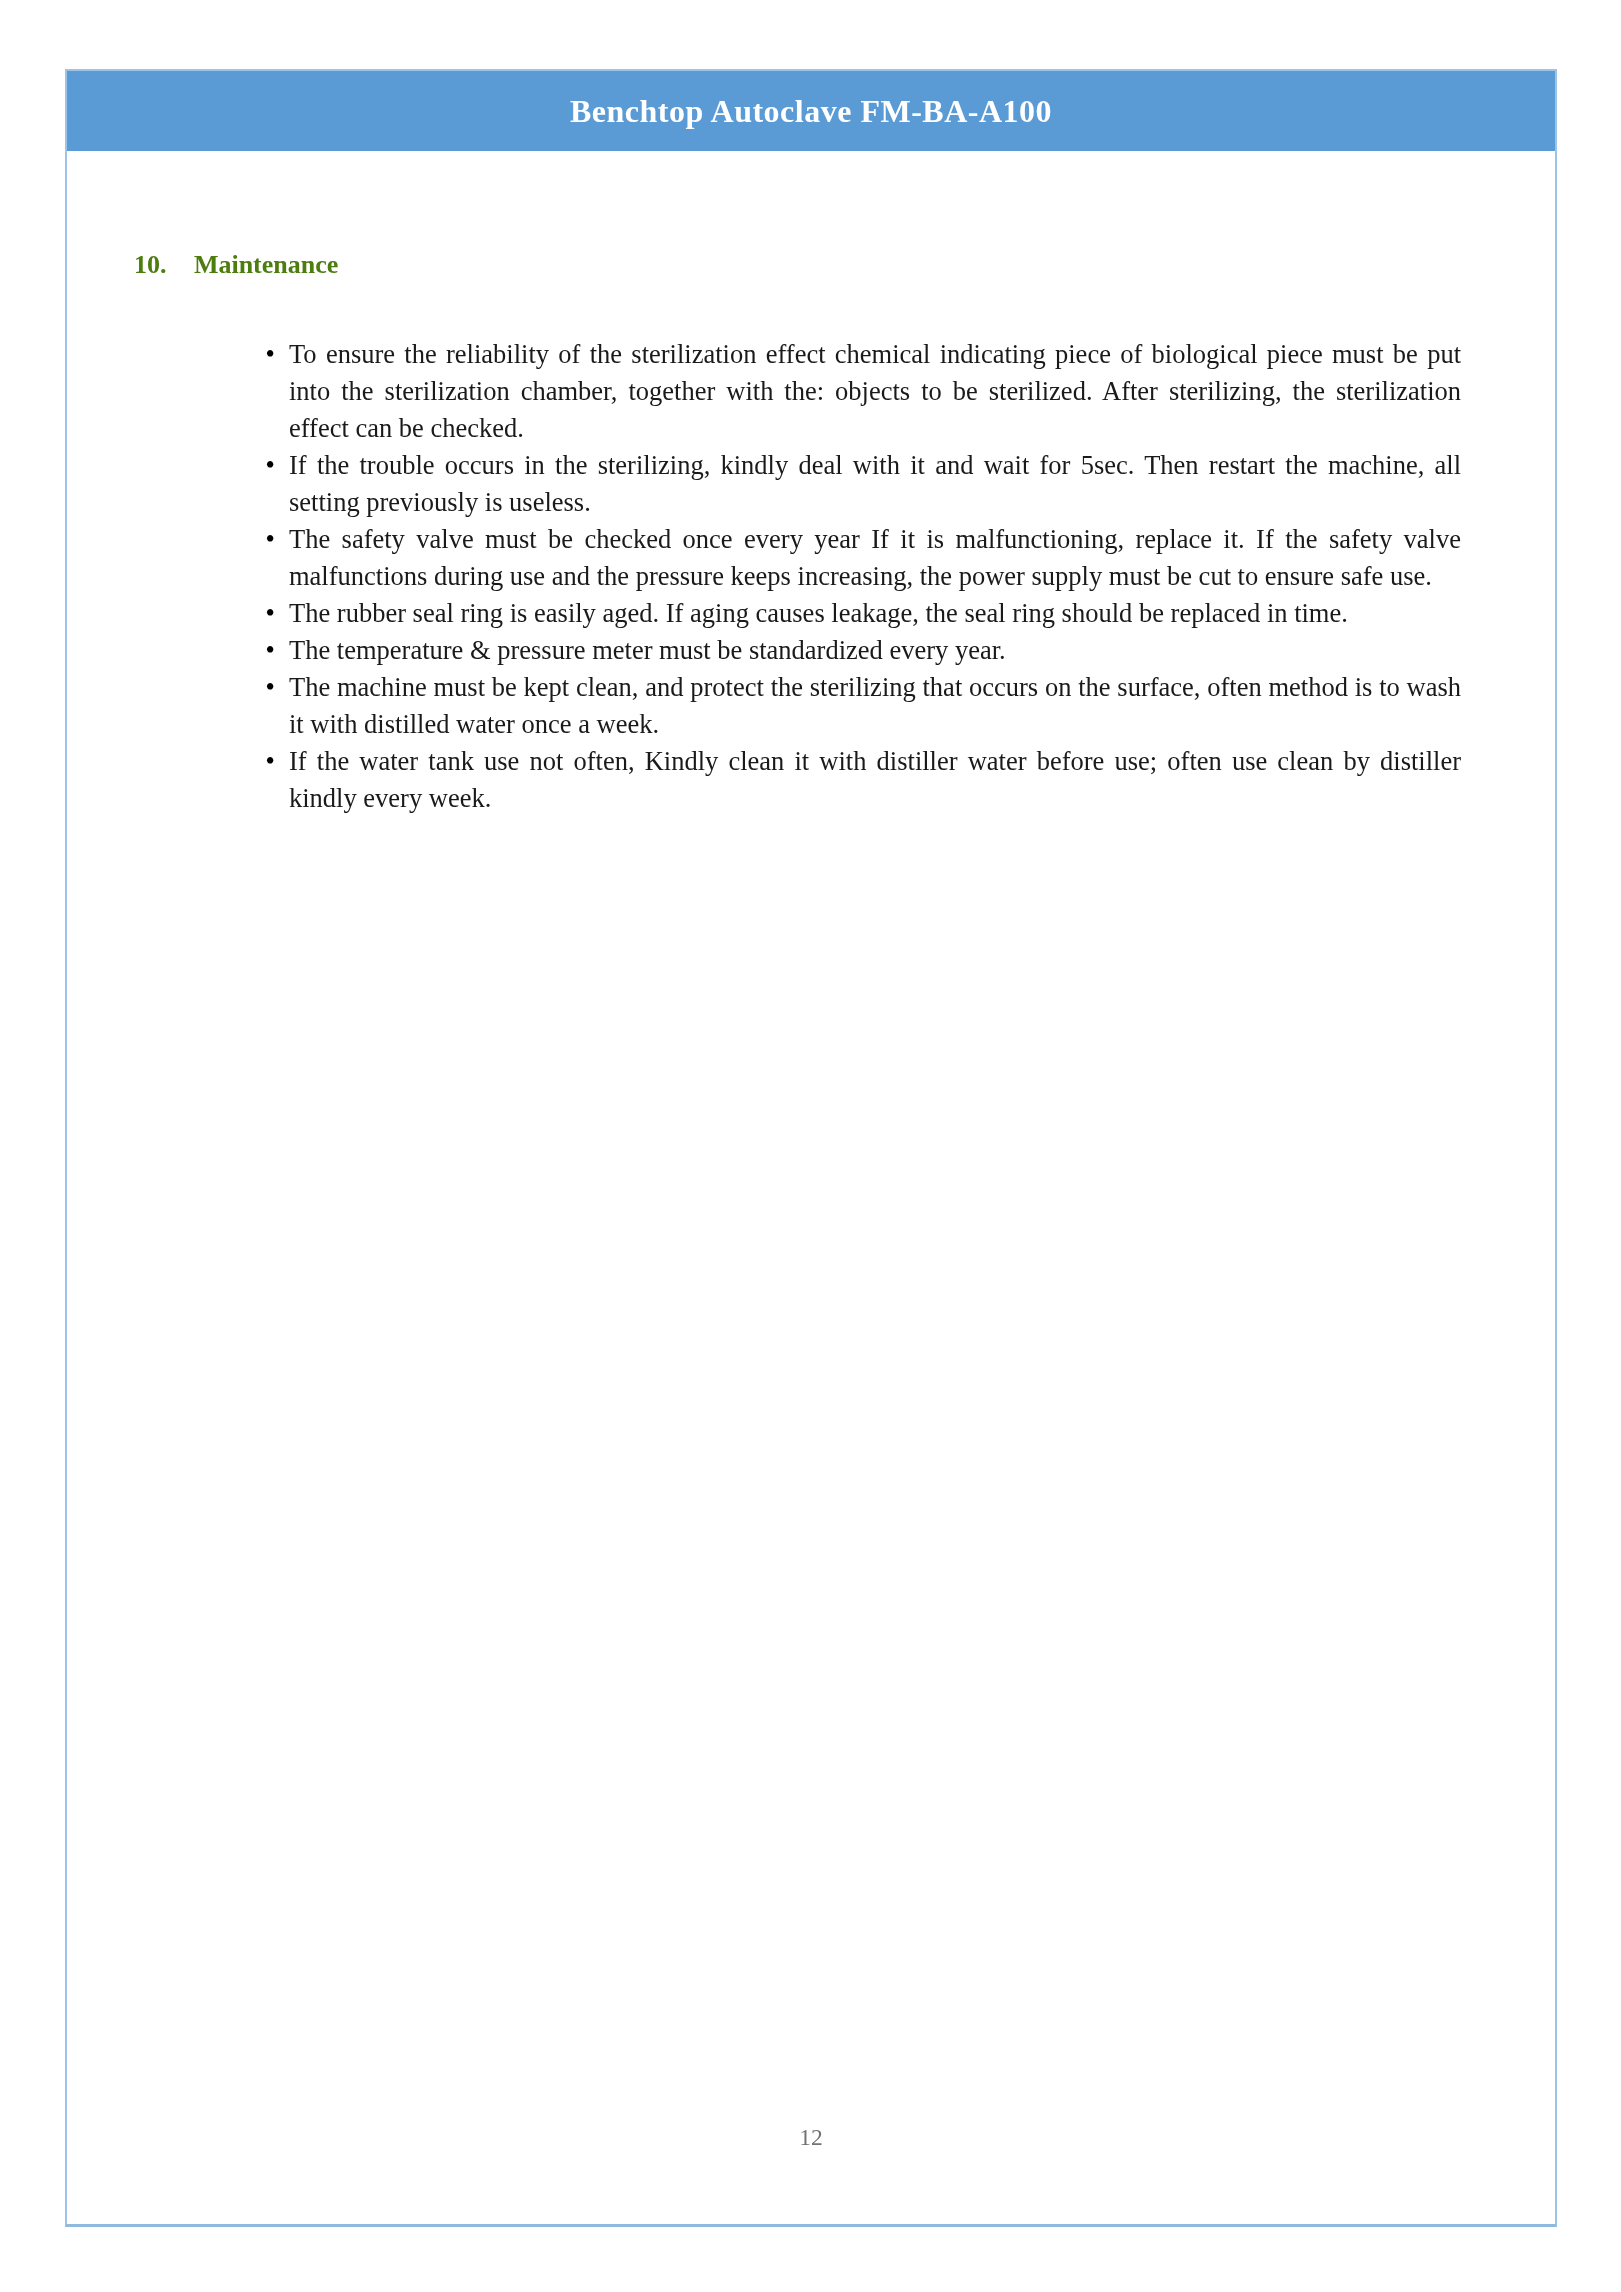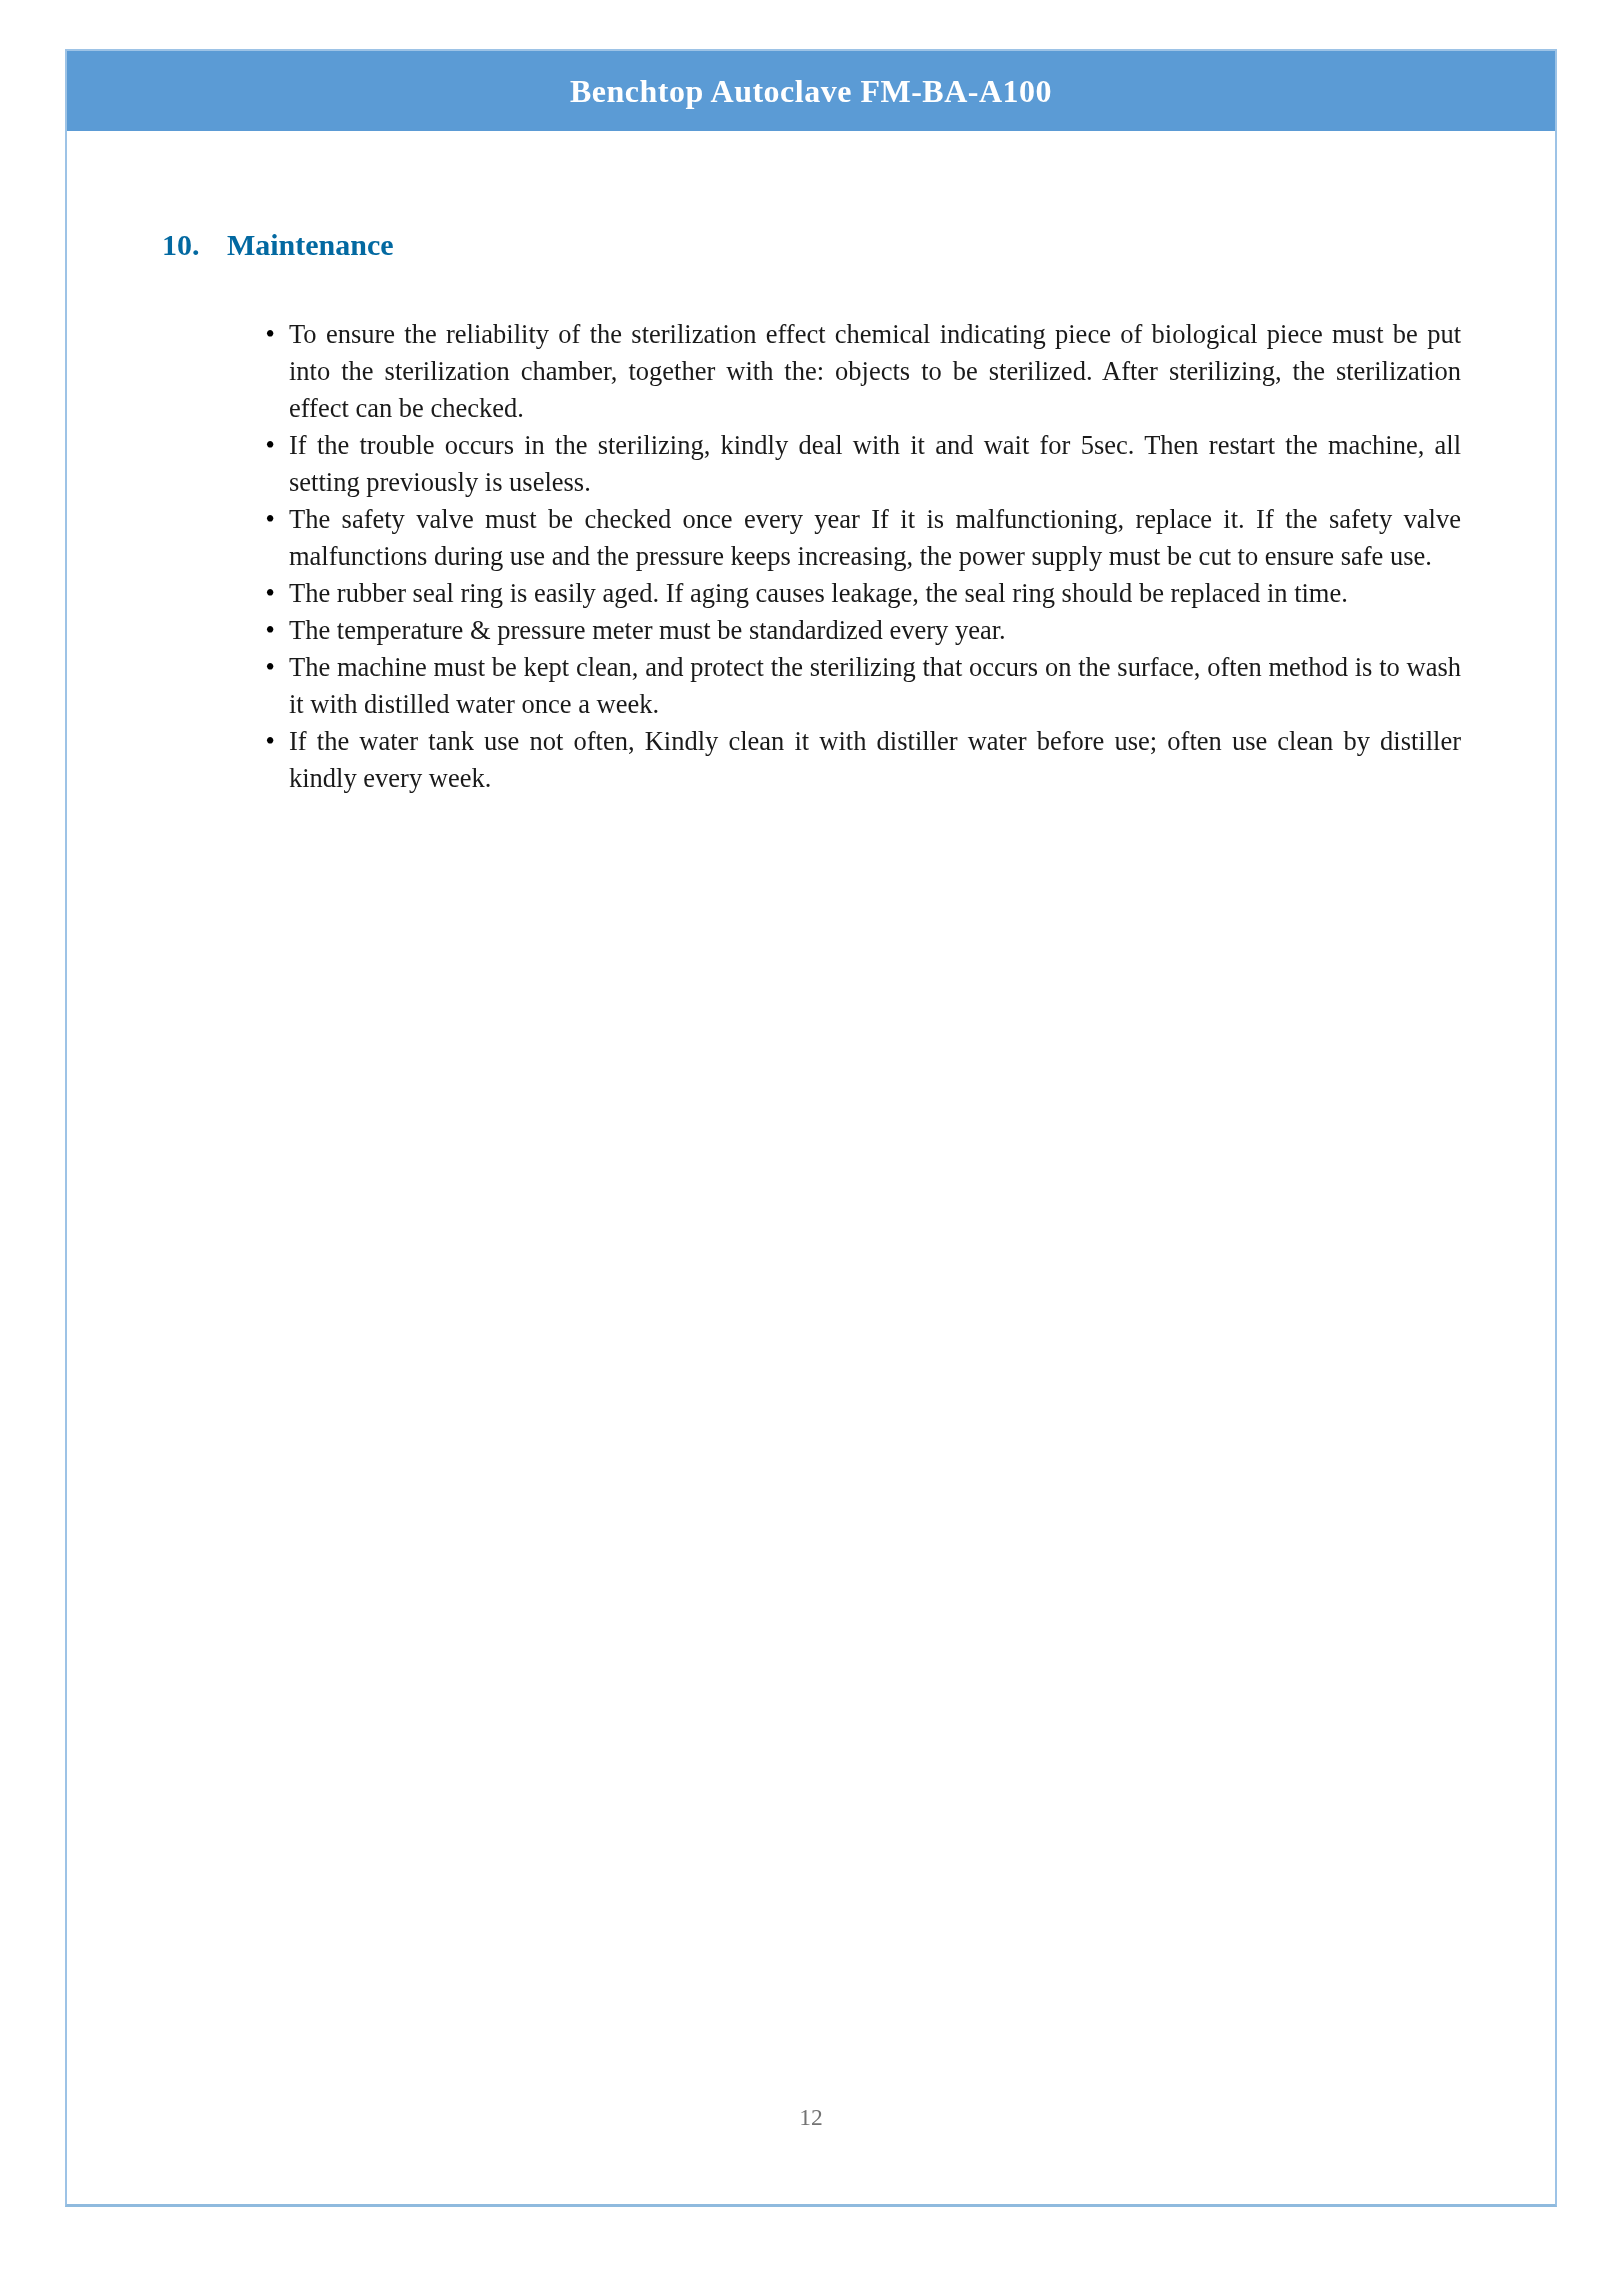--- a/index.html
+++ b/index.html
@@ -9,21 +9,21 @@
   }
   body {
     width: 1621px;
     height: 2293px;
     position: relative;
     font-family: "Liberation Serif", serif;
   }
   .page-frame {
     position: absolute;
     left: 65px;
-    top: 49px;
+    top: 69px;
     width: 1492px;
     height: 2158px;
     box-sizing: border-box;
     border: 2px solid #9dc3e6;
     border-bottom: 3.9px solid #8fbade;
     background: #ffffff;
   }
   .header-bar {
     height: 80px;
     background: #5b9bd5;
@@ -32,25 +32,25 @@
     justify-content: center;
   }
   .header-title {
     margin: 0;
     font-size: 32px;
     font-weight: bold;
     color: #ffffff;
     letter-spacing: 0.5px;
   }
   .section-heading {
-    margin: 93px 0 0 95px;
-    font-size: 30px;
+    margin: 93px 0 0 67px;
+    font-size: 26px;
     line-height: 41px;
     font-weight: bold;
-    color: #0369a1;
+    color: #4d7c0f;
   }
   .section-number {
     display: inline-block;
     margin-right: 27.4px;
   }
   .bullet-list {
     list-style: none;
     margin: 51px 94px 0 0;
     padding: 0 0 0 222px;
   }

